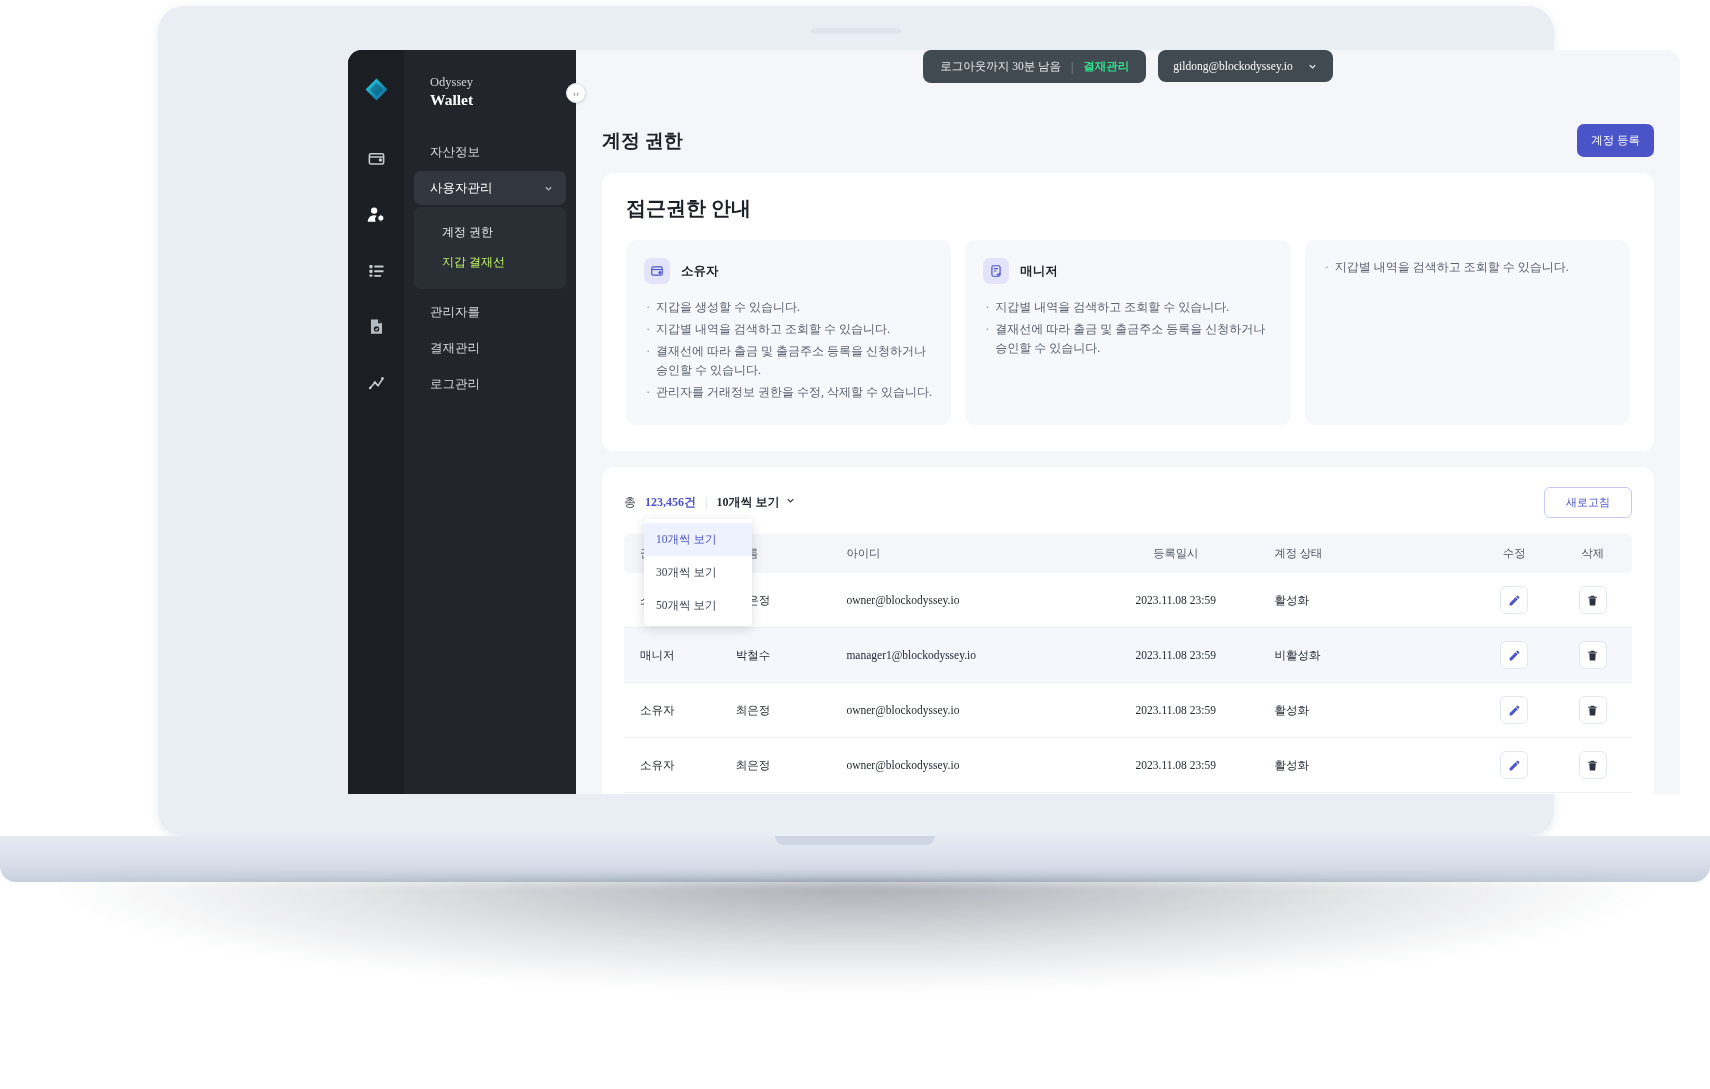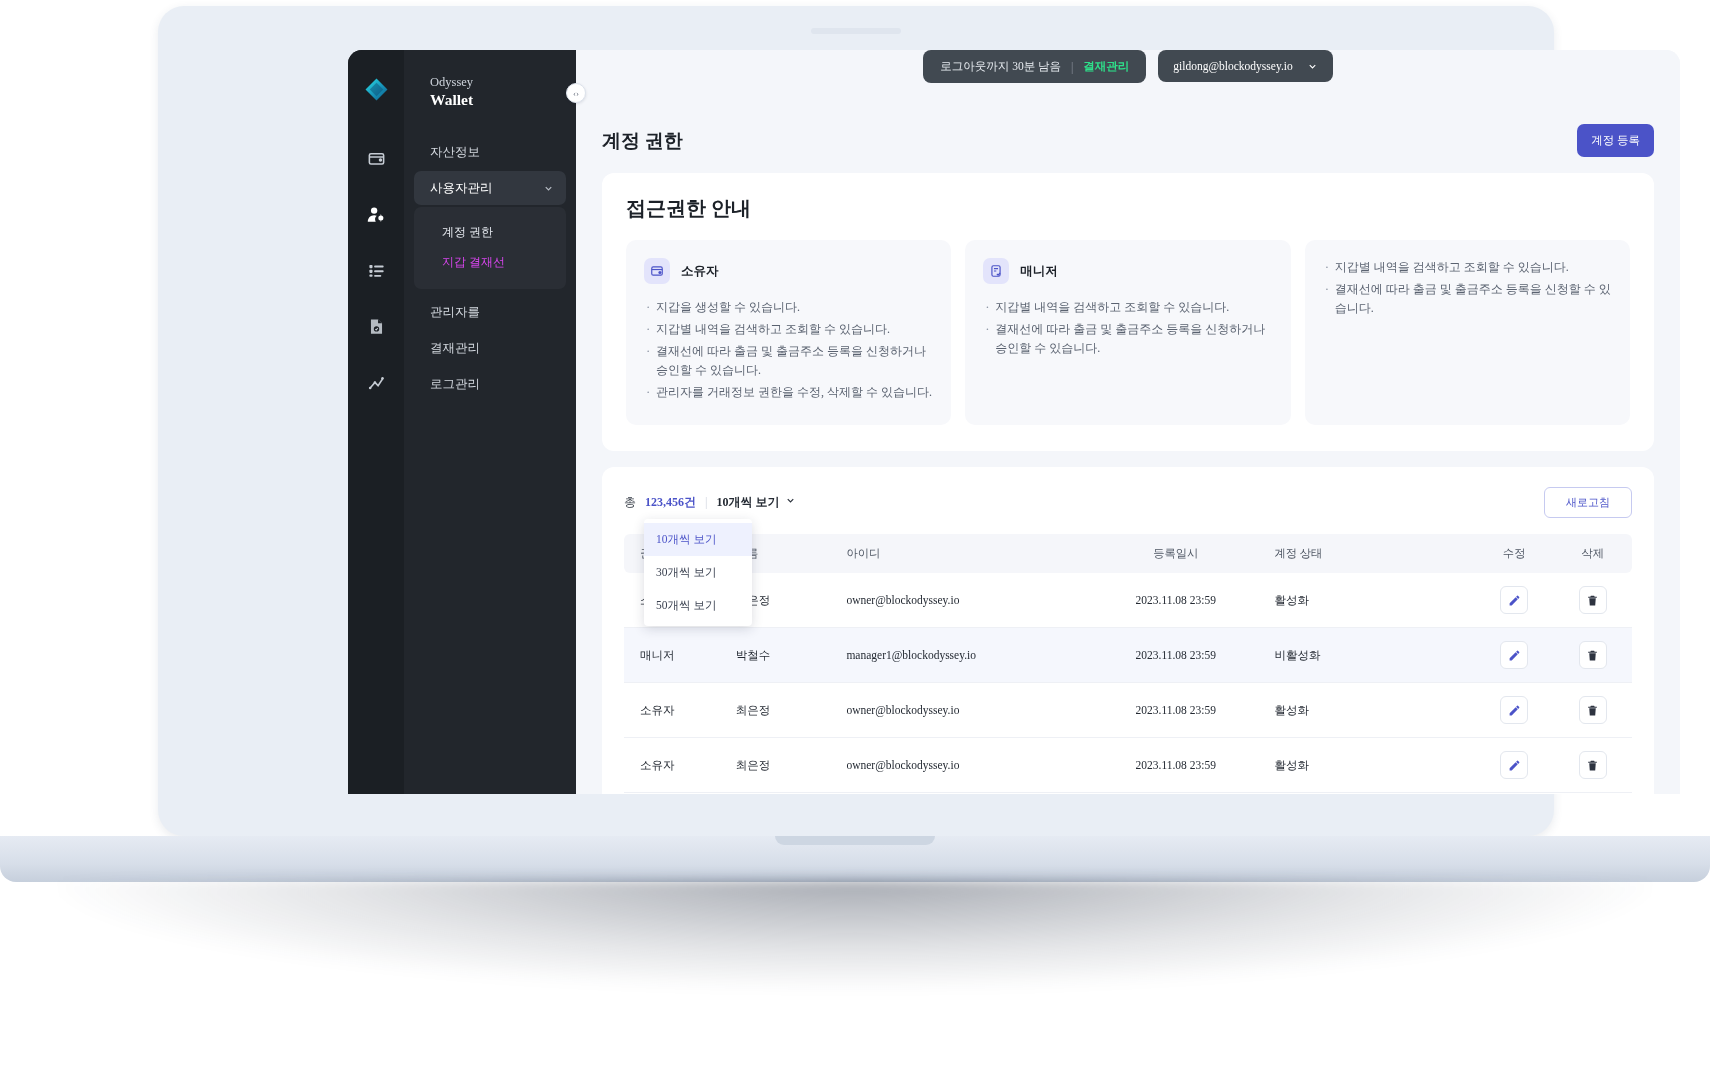--- a/index.html
+++ b/index.html
@@ -79,21 +79,21 @@
     height: 34px; border-radius: 7px;
     display:flex; align-items:center; justify-content:space-between;
     padding: 0 12px 0 16px;
     color:#d6dbe2; font-size: 12.5px; cursor:pointer;
   }
   .nav-item.active { background:#32373f; color:#ffffff; }
   .nav-item .chev { width:11px; height:11px; opacity:.85; }
 
   .subnav { margin: 2px 10px 6px 10px; background:#2a2e35; border-radius:7px; padding: 10px 0 12px 0; }
   .sub-item { padding: 5px 0 5px 28px; font-size:12px; color:#e6eaf0; cursor:pointer; line-height:20px; }
-  .sub-item.muted { color:#d946ef; }
+  .sub-item.muted { color:#bef264; }
 
   .collapse-btn {
     position:absolute; right:-10px; top: 33px;
     width:20px; height:20px; border-radius:50%;
     background:#fff; border:1px solid #dde3ec;
     display:flex; align-items:center; justify-content:center;
     font-size:9px; color:#6b7380; cursor:pointer; z-index:5;
     box-shadow:0 1px 3px rgba(30,40,60,.13);
   }
 
@@ -368,21 +368,20 @@
                 </div>
                 <ul class="role-list">
                   <li>지갑별 내역을 검색하고 조회할 수 있습니다.</li>
                   <li>결재선에 따라 출금 및 출금주소 등록을  신청하거나 승인할 수 있습니다.</li>
                 </ul>
               </div>
 
               <div class="role-box">
                 <ul class="role-list">
                   <li>지갑별 내역을 검색하고 조회할 수 있습니다.</li>
-                  <li>결재선에 따라 출금 및 출금주소 등록을  신청할 수 있습니다.</li>
                 </ul>
               </div>
 
             </div>
           </div>
 
           <div class="table-card">
 
             <div class="table-toolbar">
               <div class="total">

